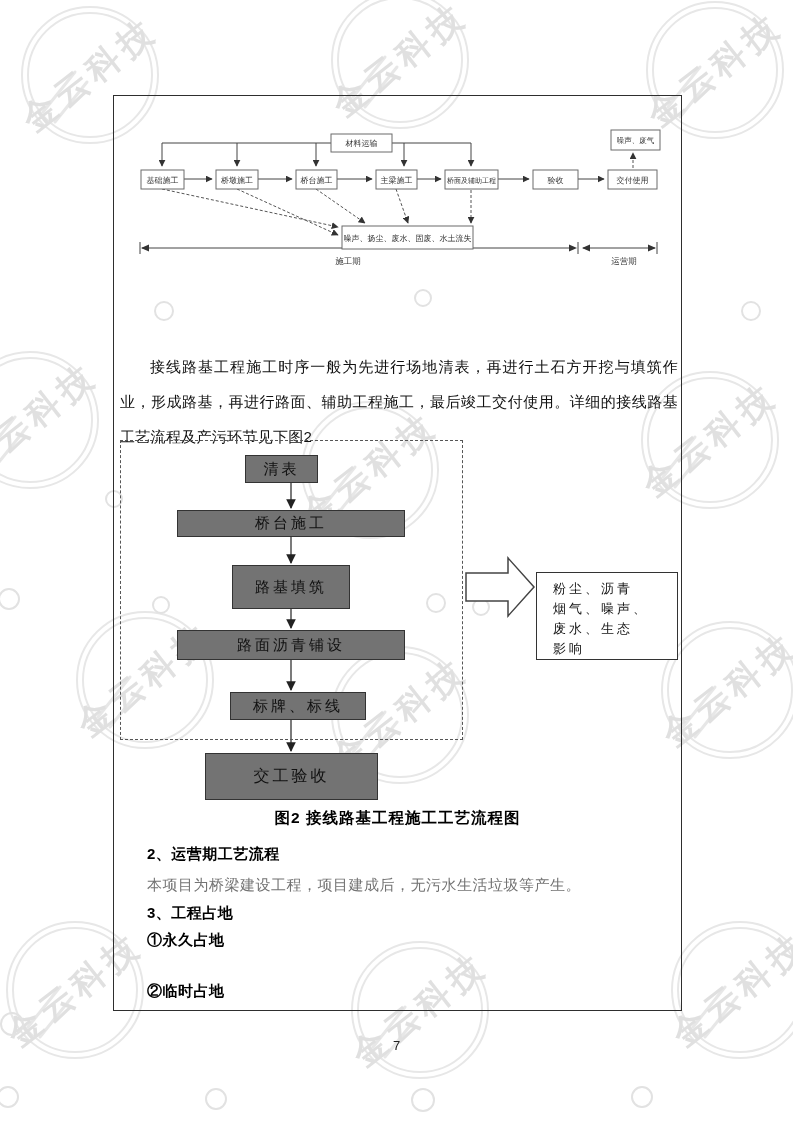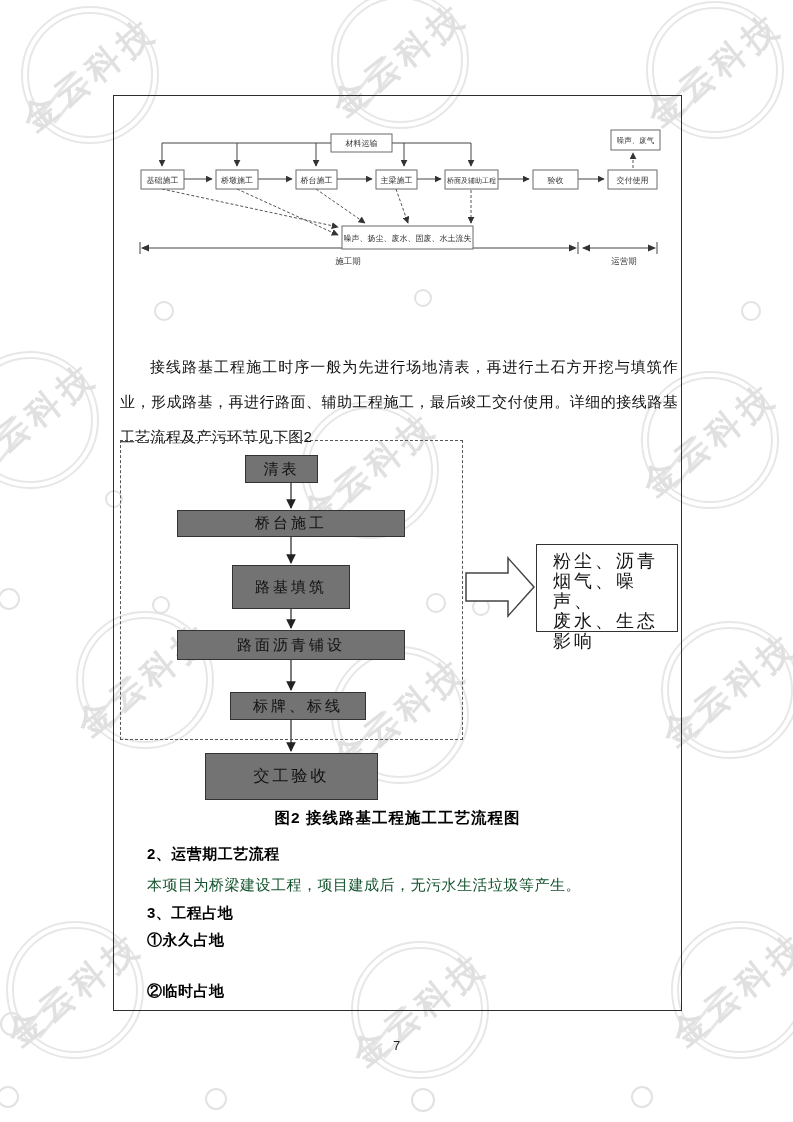--- a/index.html
+++ b/index.html
@@ -24,27 +24,27 @@
   .caption{position:absolute;left:113px;width:569px;text-align:center;font-weight:bold;font-size:15.5px;letter-spacing:1px;color:#000;}
   #caption1{top:314px;}
   #caption2{top:808px;}
 
   .para{position:absolute;left:120px;top:349px;width:558px;font-size:15px;line-height:35px;text-align:justify;text-indent:2em;letter-spacing:0.3px;color:#111;}
 
   
   .dashedbox{position:absolute;left:120px;top:440px;width:341px;height:298px;border:1.5px dashed #555;}
   .fbox{position:absolute;border:1.5px solid #333;background:#737373;display:flex;align-items:center;justify-content:center;
         font-size:15px;letter-spacing:3px;color:#111;box-sizing:border-box;}
-  .impacts{position:absolute;left:536px;top:544px;width:142px;height:88px;border:1.5px solid #333;background:#fff;
-           box-sizing:border-box;padding:6px 0 0 16px;font-size:18px;line-height:20px;letter-spacing:3px;
+  .impacts{position:absolute;left:536px;top:572px;width:142px;height:88px;border:1.5px solid #333;background:#fff;
+           box-sizing:border-box;padding:6px 0 0 16px;font-size:13px;line-height:20px;letter-spacing:3px;
            white-space:pre-line;color:#111;}
   .fig2lines{position:absolute;left:113px;top:435px;}
 
   
-  .sec{position:absolute;left:147px;font-size:15px;letter-spacing:0.5px;color:#14532d;}
+  .sec{position:absolute;left:147px;font-size:15px;letter-spacing:0.5px;color:#737373;}
   .sec.bold{font-weight:bold;color:#000;}
   sup{font-size:9px;}
 
   .pagenum{position:absolute;left:0;top:1038px;width:793px;text-align:center;font-size:13px;color:#222;}
 </style>
 </head>
 <body>
 
 <div class="page">
 

